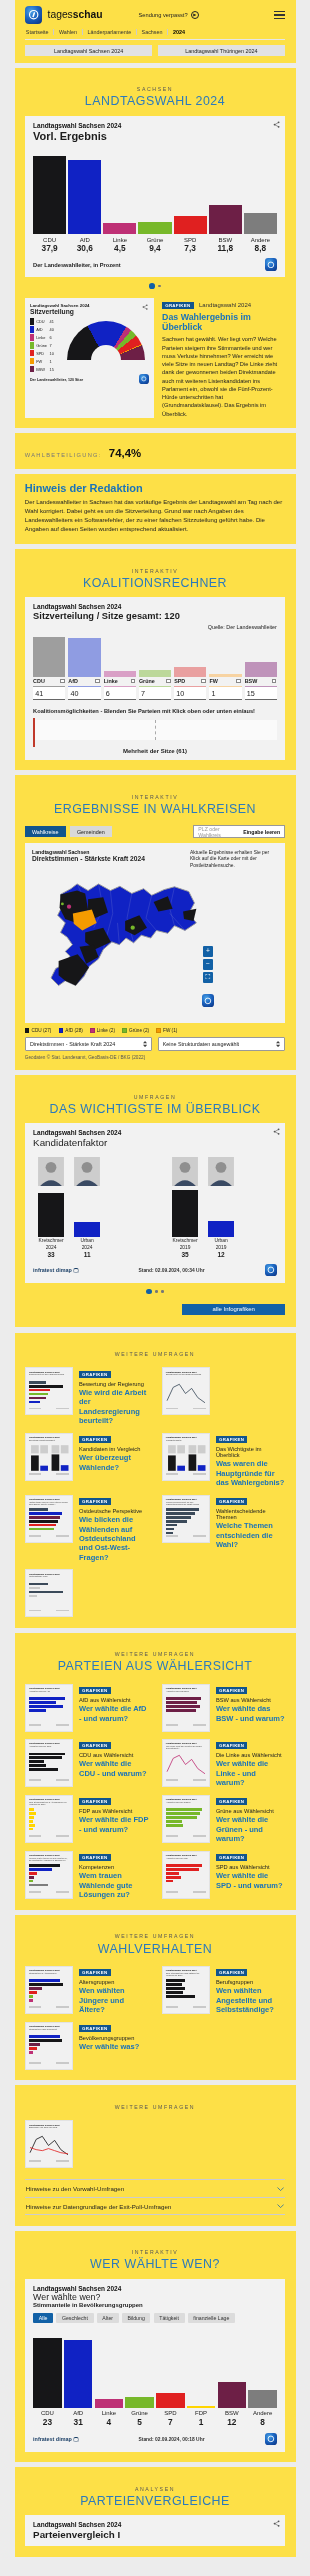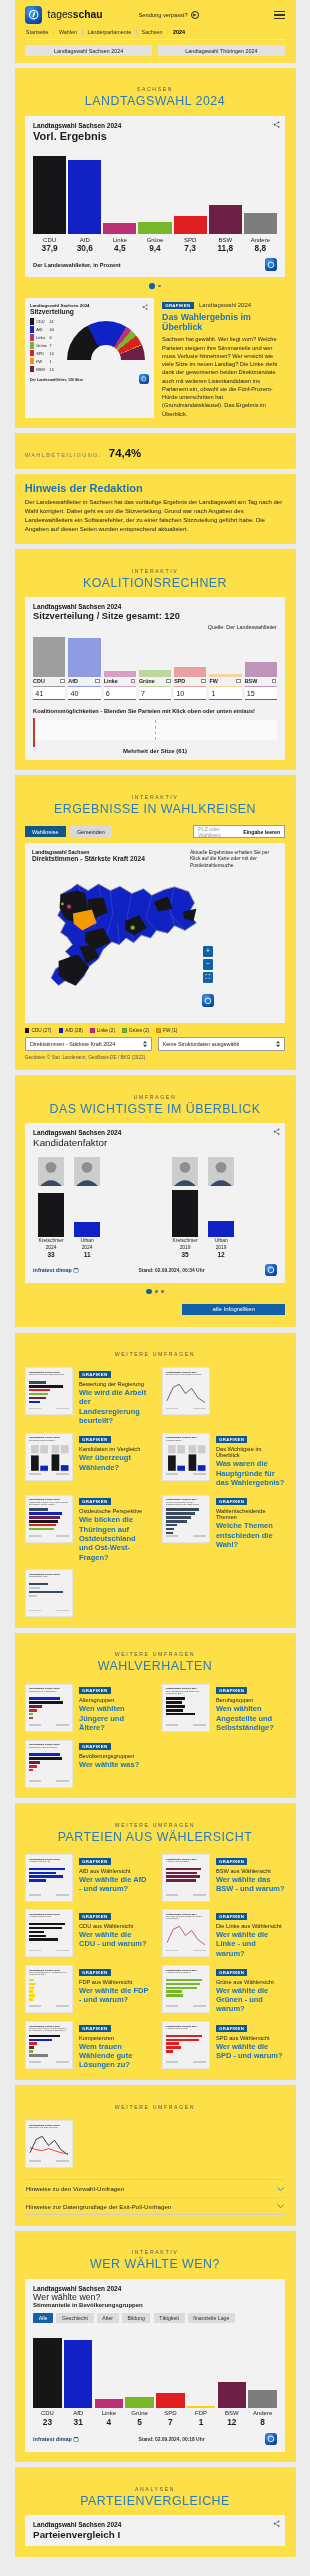--- a/index.html
+++ b/index.html
@@ -699,21 +699,21 @@
                 <div class="hb" style="width: 31px; background: rgb(109, 31, 70);"></div>
                 <div class="hb" style="width: 29px; background: rgb(22, 22, 24);"></div>
                 <div class="hb" style="width: 27px; background: rgb(224, 32, 32);"></div>
                 <div class="hb" style="width: 25px; background: rgb(119, 184, 42);"></div>
               </div>
               <div class="t-foot">
                 <i></i>
                 <i></i>
               </div>
             </div>
-            <div class="t-txt"><span class="badge">GRAFIKEN</span><div class="t-kicker">Ostdeutsche Perspektive</div><div class="t-head">Wie blicken die Thüringen auf Ostdeutschland und Ost-West-Fragen?</div></div>
+            <div class="t-txt"><span class="badge">GRAFIKEN</span><div class="t-kicker">Ostdeutsche Perspektive</div><div class="t-head">Wie blicken die Wählenden auf Ostdeutschland und Ost-West-Fragen?</div></div>
           </div>
           <div class="teaser">
             <div class="thumb">
               <div class="t-k">Landtagswahl Sachsen 2024</div>
               <div class="t-t">Welches Thema spielt für Ihre Wahlentscheidung die größte Rolle?</div>
               <div class="t-chart">
                 <div class="hb" style="width: 33px; background: rgb(59, 74, 90);"></div>
                 <div class="hb" style="width: 29px; background: rgb(59, 74, 90);"></div>
                 <div class="hb" style="width: 25px; background: rgb(59, 74, 90);"></div>
                 <div class="hb" style="width: 21px; background: rgb(59, 74, 90);"></div>
@@ -742,20 +742,168 @@
                 <i></i>
                 <i></i>
               </div>
             </div>
           </div>
         </div>
       </div>
       <div class="sheet">
         <div class="sec-head">
           <div class="sec-kicker">WEITERE UMFRAGEN</div>
+          <div class="sec-title">PARTEIEN AUS WÄHLERSICHT</div>
+        </div>
+        <div class="tgrid">
+          <div class="teaser">
+            <div class="thumb">
+              <div class="t-k">Landtagswahl Sachsen 2024</div>
+              <div class="t-t">Ansichten über die AfD</div>
+              <div class="t-chart">
+                <div class="hb" style="width: 36px; background: rgb(16, 34, 196);"></div>
+                <div class="hb" style="width: 27px; background: rgb(16, 34, 196);"></div>
+                <div class="hb" style="width: 34px; background: rgb(16, 34, 196);"></div>
+                <div class="hb" style="width: 17px; background: rgb(16, 34, 196);"></div>
+              </div>
+              <div class="t-foot">
+                <i></i>
+                <i></i>
+              </div>
+            </div>
+            <div class="t-txt"><span class="badge">GRAFIKEN</span><div class="t-kicker">AfD aus Wählersicht</div><div class="t-head">Wer wählte die AfD - und warum?</div></div>
+          </div>
+          <div class="teaser">
+            <div class="thumb">
+              <div class="t-k">Landtagswahl Sachsen 2024</div>
+              <div class="t-t">Ansichten über das BSW</div>
+              <div class="t-chart">
+                <div class="hb" style="width: 35px; background: rgb(109, 31, 70);"></div>
+                <div class="hb" style="width: 31px; background: rgb(109, 31, 70);"></div>
+                <div class="hb" style="width: 34px; background: rgb(109, 31, 70);"></div>
+                <div class="hb" style="width: 30px; background: rgb(109, 31, 70);"></div>
+              </div>
+              <div class="t-foot">
+                <i></i>
+                <i></i>
+              </div>
+            </div>
+            <div class="t-txt"><span class="badge">GRAFIKEN</span><div class="t-kicker">BSW aus Wählersicht</div><div class="t-head">Wer wählte das BSW - und warum?</div></div>
+          </div>
+          <div class="teaser">
+            <div class="thumb">
+              <div class="t-k">Landtagswahl Sachsen 2024</div>
+              <div class="t-t">Ansichten über die CDU</div>
+              <div class="t-chart">
+                <div class="hb" style="width: 36px; background: rgb(22, 22, 24);"></div>
+                <div class="hb" style="width: 33px; background: rgb(22, 22, 24);"></div>
+                <div class="hb" style="width: 15.3px; background: rgb(22, 22, 24);"></div>
+                <div class="hb" style="width: 17px; background: rgb(22, 22, 24);"></div>
+                <div class="hb" style="width: 29px; background: rgb(22, 22, 24);"></div>
+              </div>
+              <div class="t-foot">
+                <i></i>
+                <i></i>
+              </div>
+            </div>
+            <div class="t-txt"><span class="badge">GRAFIKEN</span><div class="t-kicker">CDU aus Wählersicht</div><div class="t-head">Wer wählte die CDU - und warum?</div></div>
+          </div>
+          <div class="teaser">
+            <div class="thumb">
+              <div class="t-k">Landtagswahl Sachsen 2024</div>
+              <div class="t-t">"Die Linke sorgt am ehesten für soziale Gerechtigkeit."</div>
+              <div class="t-chart"><svg width="40" height="26" viewBox="0 0 78 50">
+                  <polyline points="2,40 14,14 26,8 38,26 50,16 62,34 76,44" fill="none" stroke="#be3075" stroke-width="1.6"></polyline>
+                </svg></div>
+              <div class="t-foot">
+                <i></i>
+                <i></i>
+              </div>
+            </div>
+            <div class="t-txt"><span class="badge">GRAFIKEN</span><div class="t-kicker">Die Linke aus Wählersicht</div><div class="t-head">Wer wählte die Linke - und warum?</div></div>
+          </div>
+          <div class="teaser">
+            <div class="thumb">
+              <div class="t-k">Landtagswahl Sachsen 2024</div>
+              <div class="t-t">FDP-Stimmenanteile in Altersgruppen im Vergleich zu 2019</div>
+              <div class="t-chart">
+                <div class="hb" style="width: 5.4px; background: rgb(255, 213, 0);"></div>
+                <div class="hb" style="width: 6.9px; background: rgb(255, 213, 0);"></div>
+                <div class="hb" style="width: 5.4px; background: rgb(255, 213, 0);"></div>
+                <div class="hb" style="width: 4.6px; background: rgb(255, 213, 0);"></div>
+                <div class="hb" style="width: 6.1px; background: rgb(255, 213, 0);"></div>
+                <div class="hb" style="width: 3.8px; background: rgb(255, 213, 0);"></div>
+              </div>
+              <div class="t-foot">
+                <i></i>
+                <i></i>
+              </div>
+            </div>
+            <div class="t-txt"><span class="badge">GRAFIKEN</span><div class="t-kicker">FDP aus Wählersicht</div><div class="t-head">Wer wählte die FDP - und warum?</div></div>
+          </div>
+          <div class="teaser">
+            <div class="thumb">
+              <div class="t-k">Landtagswahl Sachsen 2024</div>
+              <div class="t-t">Ansichten über die Grünen</div>
+              <div class="t-chart">
+                <div class="hb" style="width: 36px; background: rgb(119, 184, 42);"></div>
+                <div class="hb" style="width: 34px; background: rgb(119, 184, 42);"></div>
+                <div class="hb" style="width: 31px; background: rgb(119, 184, 42);"></div>
+                <div class="hb" style="width: 16px; background: rgb(119, 184, 42);"></div>
+                <div class="hb" style="width: 17.6px; background: rgb(119, 184, 42);"></div>
+              </div>
+              <div class="t-foot">
+                <i></i>
+                <i></i>
+              </div>
+            </div>
+            <div class="t-txt"><span class="badge">GRAFIKEN</span><div class="t-kicker">Grüne aus Wählersicht</div><div class="t-head">Wer wählte die Grünen - und warum?</div></div>
+          </div>
+          <div class="teaser">
+            <div class="thumb">
+              <div class="t-k">Landtagswahl Sachsen 2024</div>
+              <div class="t-t">Welcher Partei trauen Sie am ehesten zu, die wichtigsten Aufgaben in Sachsen zu lösen?</div>
+              <div class="t-chart">
+                <div class="hb" style="width: 31px; background: rgb(22, 22, 24);"></div>
+                <div class="hb" style="width: 23px; background: rgb(16, 34, 196);"></div>
+                <div class="hb" style="width: 7.7px; background: rgb(224, 32, 32);"></div>
+                <div class="hb" style="width: 5.4px; background: rgb(109, 31, 70);"></div>
+                <div class="hb" style="width: 3.8px; background: rgb(119, 184, 42);"></div>
+                <div class="hb" style="width: 19px; background: rgb(125, 125, 125);"></div>
+              </div>
+              <div class="t-foot">
+                <i></i>
+                <i></i>
+              </div>
+            </div>
+            <div class="t-txt"><span class="badge">GRAFIKEN</span><div class="t-kicker">Kompetenzen</div><div class="t-head">Wem trauen Wählende gute Lösungen zu?</div></div>
+          </div>
+          <div class="teaser">
+            <div class="thumb">
+              <div class="t-k">Landtagswahl Sachsen 2024</div>
+              <div class="t-t">Ansichten über die SPD</div>
+              <div class="t-chart">
+                <div class="hb" style="width: 36px; background: rgb(224, 32, 32);"></div>
+                <div class="hb" style="width: 33px; background: rgb(224, 32, 32);"></div>
+                <div class="hb" style="width: 13.4px; background: rgb(224, 32, 32);"></div>
+                <div class="hb" style="width: 15.3px; background: rgb(224, 32, 32);"></div>
+                <div class="hb" style="width: 7.7px; background: rgb(224, 32, 32);"></div>
+              </div>
+              <div class="t-foot">
+                <i></i>
+                <i></i>
+              </div>
+            </div>
+            <div class="t-txt"><span class="badge">GRAFIKEN</span><div class="t-kicker">SPD aus Wählersicht</div><div class="t-head">Wer wählte die SPD - und warum?</div></div>
+          </div>
+        </div>
+      </div>
+      <div class="sheet">
+        <div class="sec-head">
+          <div class="sec-kicker">WEITERE UMFRAGEN</div>
           <div class="sec-title">WAHLVERHALTEN</div>
         </div>
         <div class="tgrid">
           <div class="teaser">
             <div class="thumb">
               <div class="t-k">Landtagswahl Sachsen 2024</div>
               <div class="t-t">Stimmanteile in Altersgruppen</div>
               <div class="t-chart">
                 <div class="hb" style="width: 31px; background: rgb(16, 34, 196);"></div>
                 <div class="hb" style="width: 34px; background: rgb(22, 22, 24);"></div>
@@ -799,168 +947,20 @@
                 <div class="hb" style="width: 11.5px; background: rgb(109, 31, 70);"></div>
                 <div class="hb" style="width: 7.7px; background: rgb(224, 32, 32);"></div>
                 <div class="hb" style="width: 4.6px; background: rgb(190, 48, 117);"></div>
               </div>
               <div class="t-foot">
                 <i></i>
                 <i></i>
               </div>
             </div>
             <div class="t-txt"><span class="badge">GRAFIKEN</span><div class="t-kicker">Bevölkerungsgruppen</div><div class="t-head">Wer wählte was?</div></div>
-          </div>
-        </div>
-      </div>
-      <div class="sheet">
-        <div class="sec-head">
-          <div class="sec-kicker">WEITERE UMFRAGEN</div>
-          <div class="sec-title">PARTEIEN AUS WÄHLERSICHT</div>
-        </div>
-        <div class="tgrid">
-          <div class="teaser">
-            <div class="thumb">
-              <div class="t-k">Landtagswahl Sachsen 2024</div>
-              <div class="t-t">Ansichten über die AfD</div>
-              <div class="t-chart">
-                <div class="hb" style="width: 36px; background: rgb(16, 34, 196);"></div>
-                <div class="hb" style="width: 27px; background: rgb(16, 34, 196);"></div>
-                <div class="hb" style="width: 34px; background: rgb(16, 34, 196);"></div>
-                <div class="hb" style="width: 17px; background: rgb(16, 34, 196);"></div>
-              </div>
-              <div class="t-foot">
-                <i></i>
-                <i></i>
-              </div>
-            </div>
-            <div class="t-txt"><span class="badge">GRAFIKEN</span><div class="t-kicker">AfD aus Wählersicht</div><div class="t-head">Wer wählte die AfD - und warum?</div></div>
-          </div>
-          <div class="teaser">
-            <div class="thumb">
-              <div class="t-k">Landtagswahl Sachsen 2024</div>
-              <div class="t-t">Ansichten über das BSW</div>
-              <div class="t-chart">
-                <div class="hb" style="width: 35px; background: rgb(109, 31, 70);"></div>
-                <div class="hb" style="width: 31px; background: rgb(109, 31, 70);"></div>
-                <div class="hb" style="width: 34px; background: rgb(109, 31, 70);"></div>
-                <div class="hb" style="width: 30px; background: rgb(109, 31, 70);"></div>
-              </div>
-              <div class="t-foot">
-                <i></i>
-                <i></i>
-              </div>
-            </div>
-            <div class="t-txt"><span class="badge">GRAFIKEN</span><div class="t-kicker">BSW aus Wählersicht</div><div class="t-head">Wer wählte das BSW - und warum?</div></div>
-          </div>
-          <div class="teaser">
-            <div class="thumb">
-              <div class="t-k">Landtagswahl Sachsen 2024</div>
-              <div class="t-t">Ansichten über die CDU</div>
-              <div class="t-chart">
-                <div class="hb" style="width: 36px; background: rgb(22, 22, 24);"></div>
-                <div class="hb" style="width: 33px; background: rgb(22, 22, 24);"></div>
-                <div class="hb" style="width: 15.3px; background: rgb(22, 22, 24);"></div>
-                <div class="hb" style="width: 17px; background: rgb(22, 22, 24);"></div>
-                <div class="hb" style="width: 29px; background: rgb(22, 22, 24);"></div>
-              </div>
-              <div class="t-foot">
-                <i></i>
-                <i></i>
-              </div>
-            </div>
-            <div class="t-txt"><span class="badge">GRAFIKEN</span><div class="t-kicker">CDU aus Wählersicht</div><div class="t-head">Wer wählte die CDU - und warum?</div></div>
-          </div>
-          <div class="teaser">
-            <div class="thumb">
-              <div class="t-k">Landtagswahl Sachsen 2024</div>
-              <div class="t-t">"Die Linke sorgt am ehesten für soziale Gerechtigkeit."</div>
-              <div class="t-chart"><svg width="40" height="26" viewBox="0 0 78 50">
-                  <polyline points="2,40 14,14 26,8 38,26 50,16 62,34 76,44" fill="none" stroke="#be3075" stroke-width="1.6"></polyline>
-                </svg></div>
-              <div class="t-foot">
-                <i></i>
-                <i></i>
-              </div>
-            </div>
-            <div class="t-txt"><span class="badge">GRAFIKEN</span><div class="t-kicker">Die Linke aus Wählersicht</div><div class="t-head">Wer wählte die Linke - und warum?</div></div>
-          </div>
-          <div class="teaser">
-            <div class="thumb">
-              <div class="t-k">Landtagswahl Sachsen 2024</div>
-              <div class="t-t">FDP-Stimmenanteile in Altersgruppen im Vergleich zu 2019</div>
-              <div class="t-chart">
-                <div class="hb" style="width: 5.4px; background: rgb(255, 213, 0);"></div>
-                <div class="hb" style="width: 6.9px; background: rgb(255, 213, 0);"></div>
-                <div class="hb" style="width: 5.4px; background: rgb(255, 213, 0);"></div>
-                <div class="hb" style="width: 4.6px; background: rgb(255, 213, 0);"></div>
-                <div class="hb" style="width: 6.1px; background: rgb(255, 213, 0);"></div>
-                <div class="hb" style="width: 3.8px; background: rgb(255, 213, 0);"></div>
-              </div>
-              <div class="t-foot">
-                <i></i>
-                <i></i>
-              </div>
-            </div>
-            <div class="t-txt"><span class="badge">GRAFIKEN</span><div class="t-kicker">FDP aus Wählersicht</div><div class="t-head">Wer wählte die FDP - und warum?</div></div>
-          </div>
-          <div class="teaser">
-            <div class="thumb">
-              <div class="t-k">Landtagswahl Sachsen 2024</div>
-              <div class="t-t">Ansichten über die Grünen</div>
-              <div class="t-chart">
-                <div class="hb" style="width: 36px; background: rgb(119, 184, 42);"></div>
-                <div class="hb" style="width: 34px; background: rgb(119, 184, 42);"></div>
-                <div class="hb" style="width: 31px; background: rgb(119, 184, 42);"></div>
-                <div class="hb" style="width: 16px; background: rgb(119, 184, 42);"></div>
-                <div class="hb" style="width: 17.6px; background: rgb(119, 184, 42);"></div>
-              </div>
-              <div class="t-foot">
-                <i></i>
-                <i></i>
-              </div>
-            </div>
-            <div class="t-txt"><span class="badge">GRAFIKEN</span><div class="t-kicker">Grüne aus Wählersicht</div><div class="t-head">Wer wählte die Grünen - und warum?</div></div>
-          </div>
-          <div class="teaser">
-            <div class="thumb">
-              <div class="t-k">Landtagswahl Sachsen 2024</div>
-              <div class="t-t">Welcher Partei trauen Sie am ehesten zu, die wichtigsten Aufgaben in Sachsen zu lösen?</div>
-              <div class="t-chart">
-                <div class="hb" style="width: 31px; background: rgb(22, 22, 24);"></div>
-                <div class="hb" style="width: 23px; background: rgb(16, 34, 196);"></div>
-                <div class="hb" style="width: 7.7px; background: rgb(224, 32, 32);"></div>
-                <div class="hb" style="width: 5.4px; background: rgb(109, 31, 70);"></div>
-                <div class="hb" style="width: 3.8px; background: rgb(119, 184, 42);"></div>
-                <div class="hb" style="width: 19px; background: rgb(125, 125, 125);"></div>
-              </div>
-              <div class="t-foot">
-                <i></i>
-                <i></i>
-              </div>
-            </div>
-            <div class="t-txt"><span class="badge">GRAFIKEN</span><div class="t-kicker">Kompetenzen</div><div class="t-head">Wem trauen Wählende gute Lösungen zu?</div></div>
-          </div>
-          <div class="teaser">
-            <div class="thumb">
-              <div class="t-k">Landtagswahl Sachsen 2024</div>
-              <div class="t-t">Ansichten über die SPD</div>
-              <div class="t-chart">
-                <div class="hb" style="width: 36px; background: rgb(224, 32, 32);"></div>
-                <div class="hb" style="width: 33px; background: rgb(224, 32, 32);"></div>
-                <div class="hb" style="width: 13.4px; background: rgb(224, 32, 32);"></div>
-                <div class="hb" style="width: 15.3px; background: rgb(224, 32, 32);"></div>
-                <div class="hb" style="width: 7.7px; background: rgb(224, 32, 32);"></div>
-              </div>
-              <div class="t-foot">
-                <i></i>
-                <i></i>
-              </div>
-            </div>
-            <div class="t-txt"><span class="badge">GRAFIKEN</span><div class="t-kicker">SPD aus Wählersicht</div><div class="t-head">Wer wählte die SPD - und warum?</div></div>
           </div>
         </div>
       </div>
       <div class="sheet">
         <div class="sec-head">
           <div class="sec-kicker">WEITERE UMFRAGEN</div>
         </div>
         <div class="tgrid">
           <div class="teaser">
             <div class="thumb">

